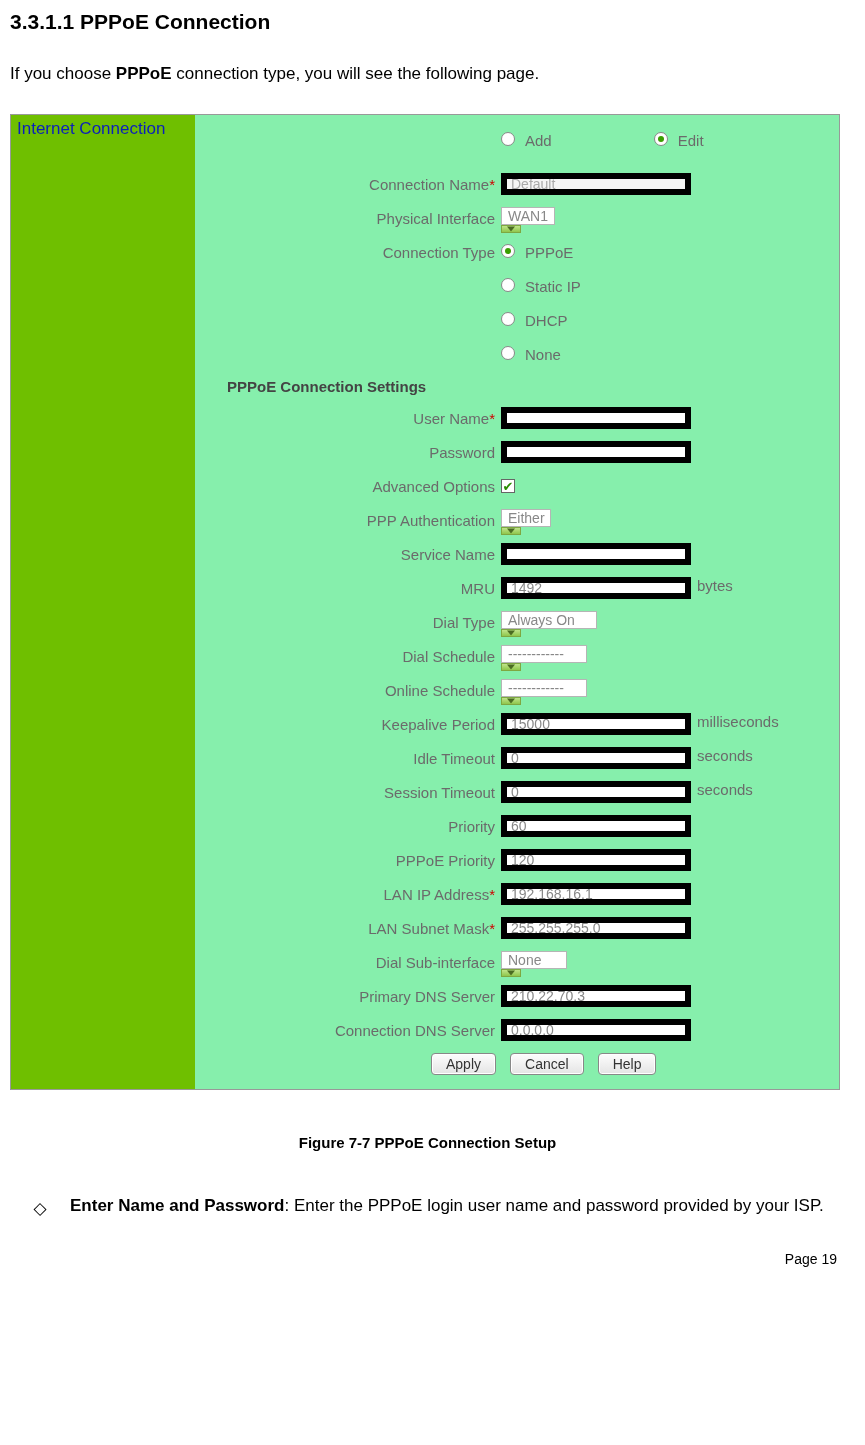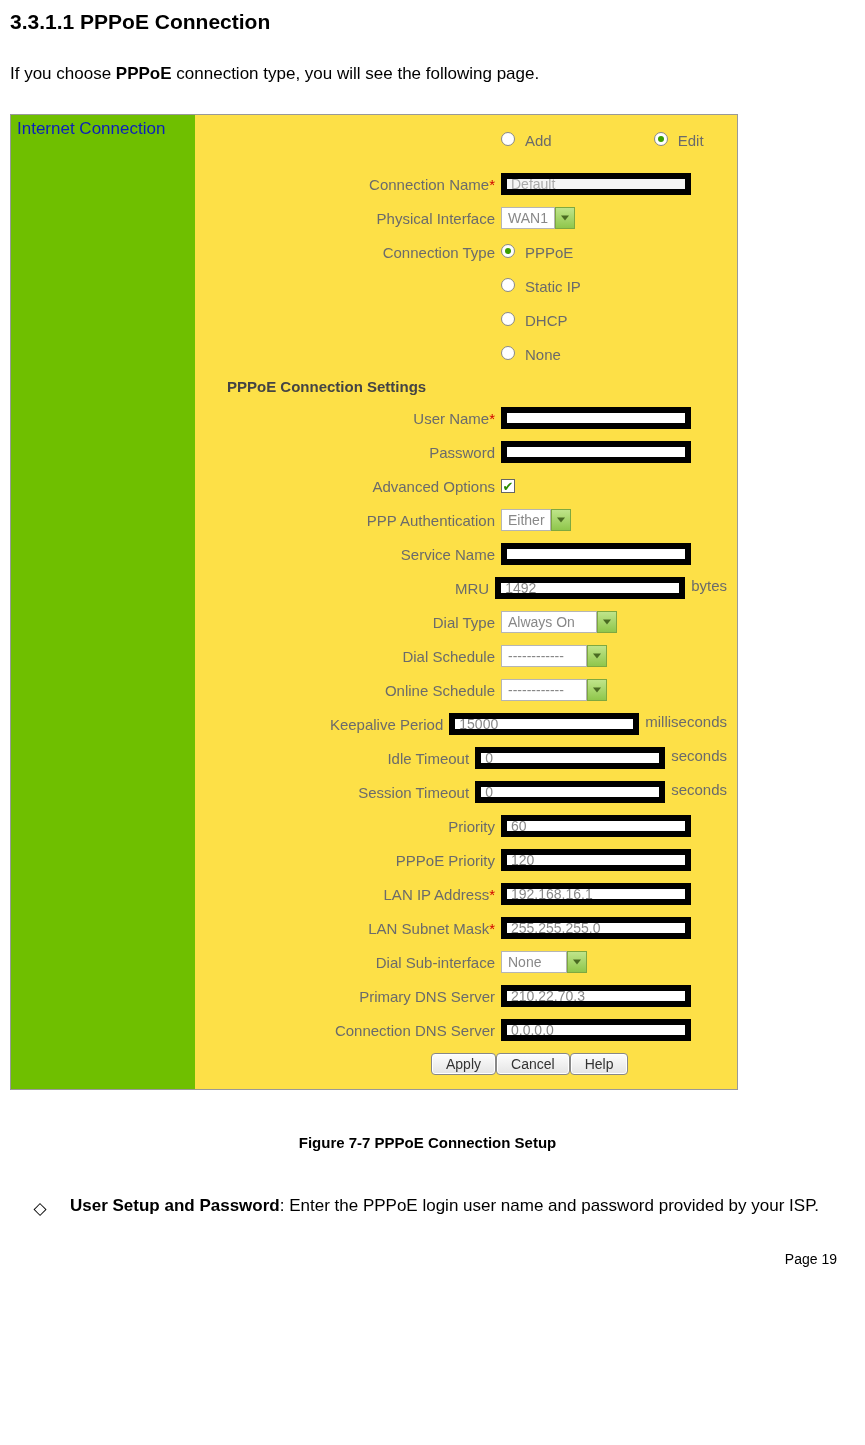--- a/index.html
+++ b/index.html
@@ -20,22 +20,22 @@
   }
   .intro {
     font-size: 17px;
     margin-bottom: 30px;
   }
   .bold { font-weight: bold; }
 
   
   .screenshot-wrap {
     border: 1px solid #999;
-    width: 728px;
-    background: #fde047;
+    width: 830px;
+    background: #86efac;
     position: relative;
     box-sizing: border-box;
   }
   .sidebar {
     position: absolute;
     left: 0; top: 0; bottom: 0;
     width: 184px;
     background: #6fbf00;
   }
   .sidebar-title {
@@ -110,20 +110,21 @@
     box-sizing: border-box;
     font-size: 13px;
     color: #2a8c00;
     line-height: 1;
   }
 
   .select-wrap {
     display: inline-flex;
     align-items: stretch;
     height: 22px;
+    flex-direction: column;
   }
   .select-box {
     border: 1px solid #b5b5b5;
     background: #fff;
     padding: 0 6px;
     font-size: 14px;
     color: #888;
     display: flex;
     align-items: center;
     box-sizing: border-box;
@@ -144,20 +145,21 @@
     color: #444;
     font-size: 15px;
     padding-left: 22px;
     height: 30px;
     display:flex;
     align-items:center;
   }
 
   .btn-row {
     display: flex;
+    gap: 14px;
     padding-left: 226px;
     margin-top: 6px;
   }
   .btn {
     border: 1px solid #888;
     border-radius: 4px;
     background: linear-gradient(#fdfdfd,#e4e4e4);
     padding: 2px 14px;
     font-size: 14px;
     color: #333;
@@ -461,18 +463,18 @@
       </div>
 
     </div>
   </div>
 
   <div class="fig-cap">Figure 7-7 PPPoE Connection Setup</div>
 
   <div class="desc-row">
     <div class="diamond">◇</div>
     <div class="desc-text">
-      <span class="bold">User Setup and Password</span><span>: Enter the PPPoE login user name and password provided by your ISP.</span>
+      <span class="bold">Enter Name and Password</span><span>: Enter the PPPoE login user name and password provided by your ISP.</span>
     </div>
   </div>
 
   <div class="page-num">Page  19</div>
 </div>
 
 </body></html>

